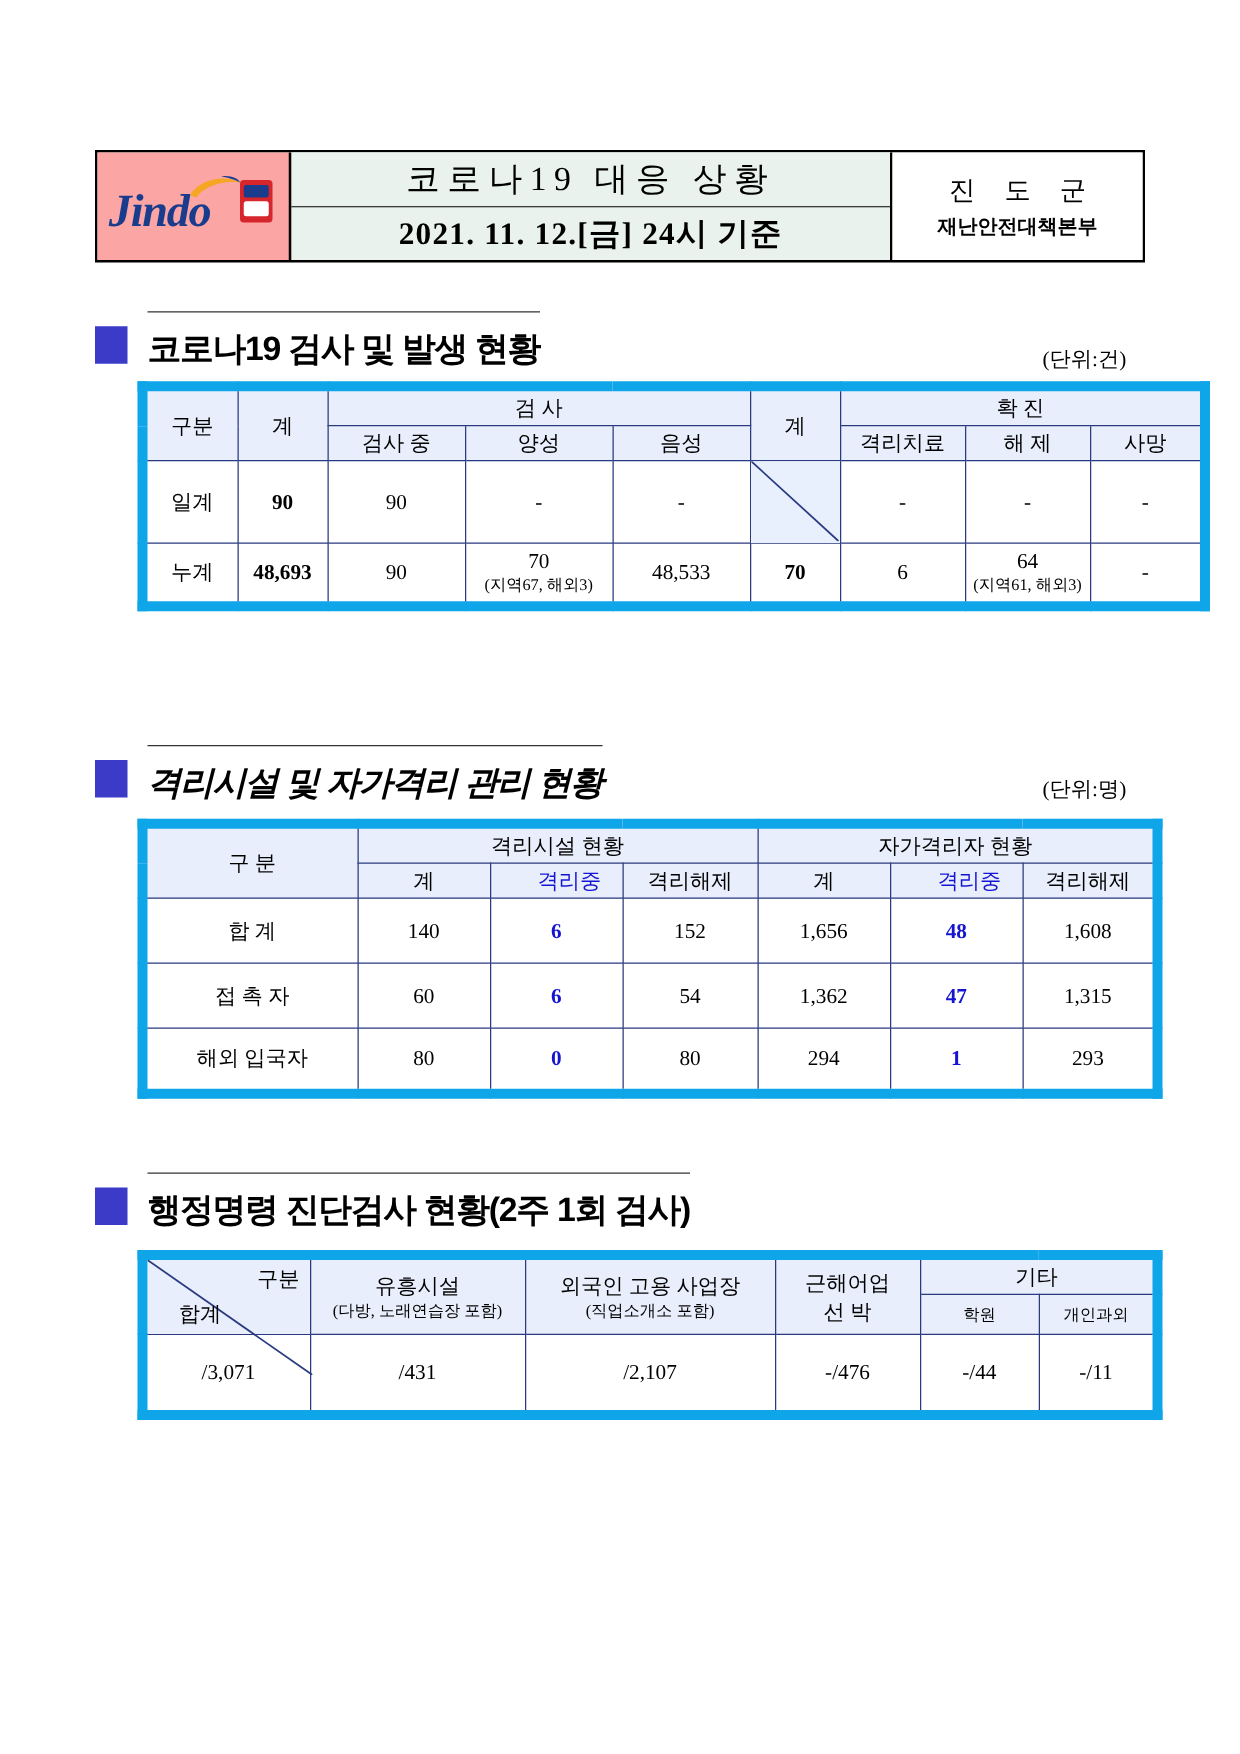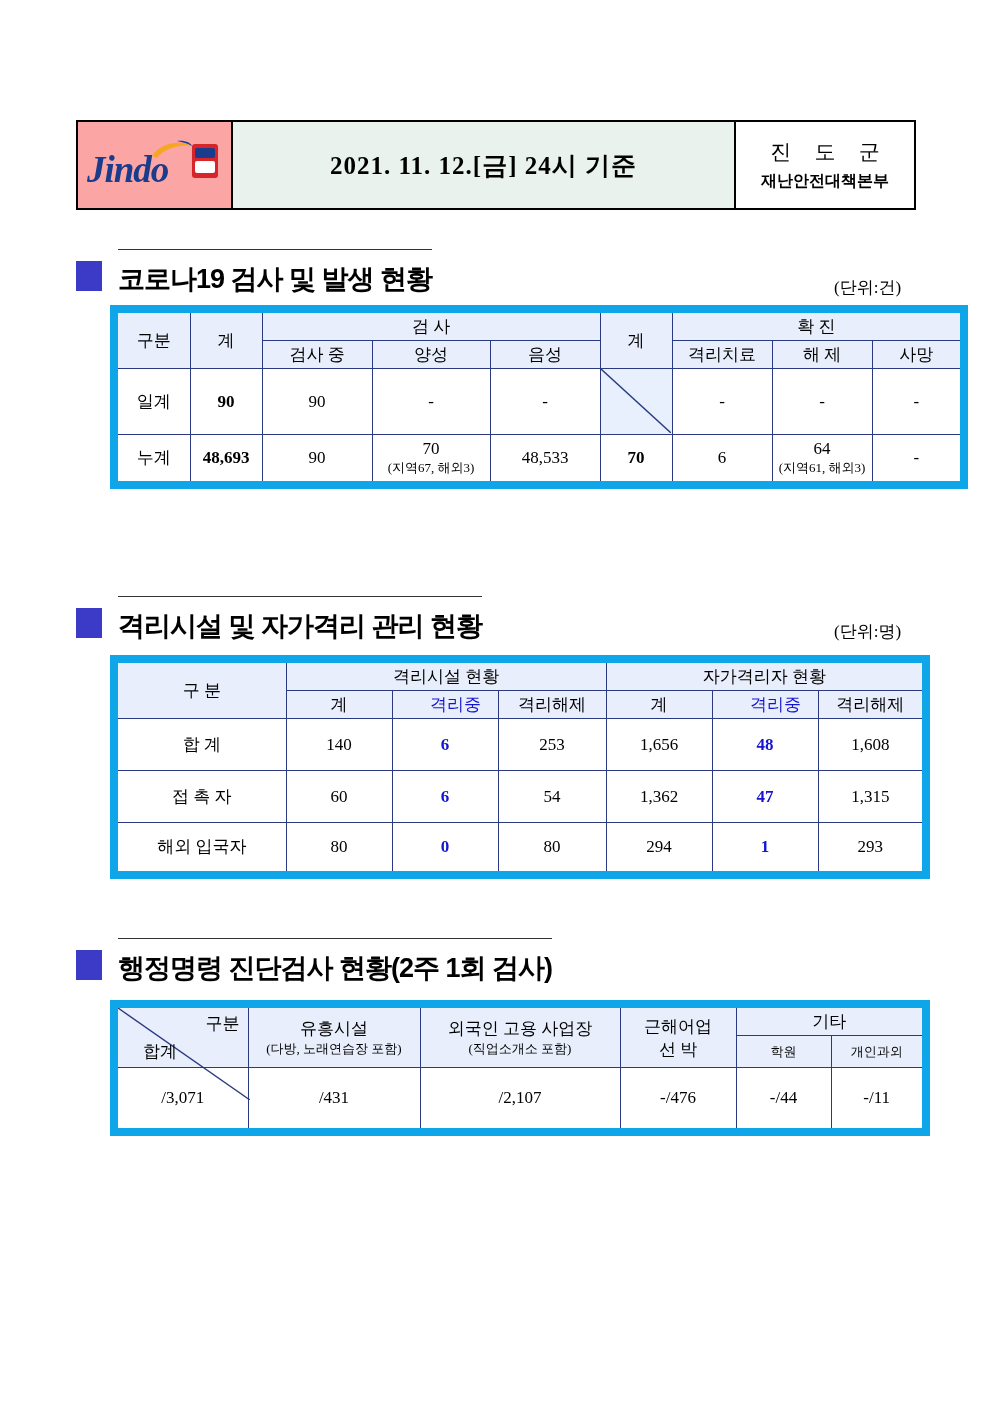--- a/index.html
+++ b/index.html
@@ -85,21 +85,21 @@
   }
   .header-date {
     flex: 1;
     display: flex; align-items: center; justify-content: center;
     font-size: 25px;
     letter-spacing: 1px;
     background: #e9f2ec;
     font-weight: bold;
   }
   .header-right {
-    width: 178px;
+    width: 200px;
     display: flex; flex-direction: column;
     align-items: center; justify-content: center;
     background: #fff;
   }
   .header-org {
     font-size: 21px;
     letter-spacing: 9px;
     padding-left: 9px;
     margin-bottom: 5px;
   }
@@ -200,20 +200,21 @@
           <path d="M1 16 C10 2 30 0 41 6 C32 4 14 7 6 18 Z" fill="#f5a623"></path>
           <path d="M26 1 C34 0 40 3 41 6 C36 3 30 2 26 1 Z" fill="#1a3c8c"></path>
         </svg>
         <div class="logo-badge">
           <div class="bk"></div>
           <div class="bw"></div>
         </div>
       </div>
     </div>
     <div class="header-mid">
+      <div class="header-title">코로나19 대응 상황</div>
       <div class="header-date">2021. 11. 12.[금] 24시 기준</div>
     </div>
     <div class="header-right">
       <div class="header-org">진 도 군</div>
       <div class="header-org2">재난안전대책본부</div>
     </div>
   </div>
 
   <div class="section-title" style="left:76px; top:255px;">
     <div class="sq"></div>
@@ -277,21 +278,21 @@
       <td>6</td>
       <td>
         <div>64</div>
         <div class="small">(지역61, 해외3)</div>
       </td>
       <td>-</td>
     </tr>
   </tbody>
     </table>
 
-  <div class="section-title" style="left:76px; top:602px;">
+  <div class="section-title" style="left:76px; top:602px;font-style:italic;">
     <div class="sq"></div>
     <div class="st-text">격리시설 및 자가격리 관리 현황</div>
   </div>
   <div class="unit" style="left:834px; top:620px;">(단위:명)</div>
 
   <table class="t2">
     <colgroup>
       <col style="width:172px">
       <col style="width:106px">
         <col style="width:106px">
@@ -311,21 +312,21 @@
       <th class="hdr-blue">격리중</th>
       <th>격리해제</th>
       <th>계</th>
       <th class="hdr-blue">격리중</th>
       <th>격리해제</th>
     </tr>
     <tr style="height:52px">
       <td>합    계</td>
       <td>140</td>
       <td class="num-blue">6</td>
-      <td>253</td>
+      <td>152</td>
       <td>1,656</td>
       <td class="num-blue">48</td>
       <td>1,608</td>
     </tr>
     <tr style="height:52px">
       <td>접 촉 자</td>
       <td>60</td>
       <td class="num-blue">6</td>
       <td>54</td>
       <td>1,362</td>

